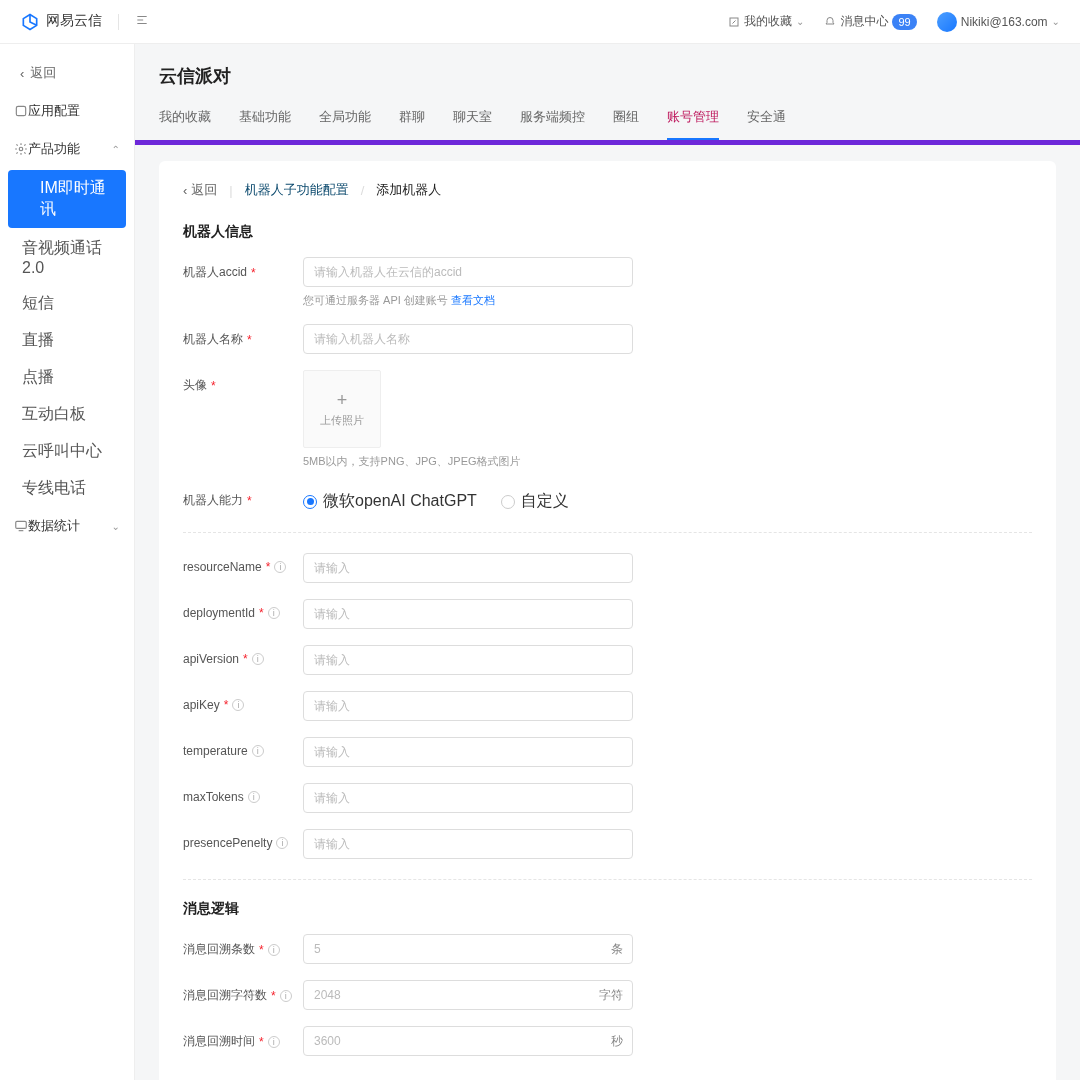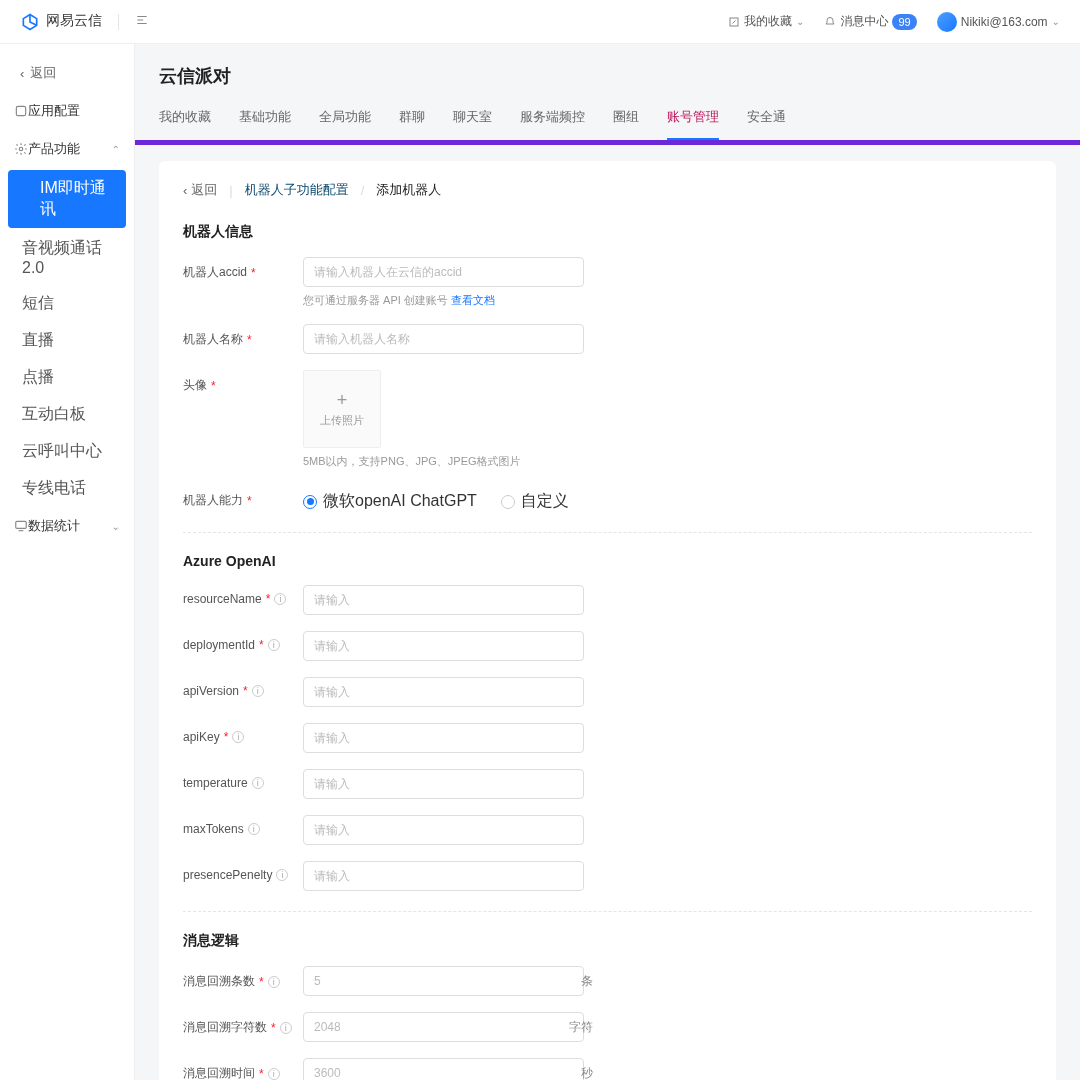--- a/index.html
+++ b/index.html
@@ -41,21 +41,21 @@
 .bc-sep { color: #ddd; }
 .bc-item { color: #0c4a6e; }
 .bc-item.current { color: #222; font-weight: 500; }
 
 .section-title { font-size: 14px; font-weight: 600; margin: 18px 0 16px; color: #222; }
 .form-row { display: flex; align-items: flex-start; margin-bottom: 16px; font-size: 12px; }
 .form-label { width: 120px; color: #555; padding-top: 7px; display: flex; align-items: center; gap: 4px; }
 .req { color: #f5222d; }
 .info-icon { width: 12px; height: 12px; border: 1px solid #ccc; border-radius: 50%; display: inline-flex; align-items: center; justify-content: center; font-size: 9px; color: #aaa; cursor: pointer; }
 .form-control { flex: 0 0 300px; }
-.input { width: 281px; height: 30px; border: 1px solid #ddd; border-radius: 4px; padding: 0 10px; font-size: 12px; color: #333; outline: none; }
+.input { width: 330px; height: 30px; border: 1px solid #ddd; border-radius: 4px; padding: 0 10px; font-size: 12px; color: #333; outline: none; }
 .input::placeholder { color: #bbb; }
 .input-suffix { position: relative; display: flex; align-items: center; }
 .input-suffix .suffix { position: absolute; right: 10px; color: #888; font-size: 12px; }
 .help-text { font-size: 11px; color: #999; margin-top: 6px; }
 .help-text a { color: #1877ff; text-decoration: none; }
 
 .upload-box { width: 78px; height: 78px; border: 1px solid #eee; background: #fafafa; display: flex; flex-direction: column; align-items: center; justify-content: center; color: #999; font-size: 11px; cursor: pointer; border-radius: 2px; }
 .upload-plus { font-size: 18px; line-height: 1; margin-bottom: 4px; color: #999; }
 
 .radio-group { display: flex; align-items: center; gap: 24px; padding-top: 6px; }
@@ -222,21 +222,20 @@
               </label>
             <label class="radio">
                 <span class="radio-dot"></span>
                 <span>自定义</span>
               </label>
           </div>
         </div>
 
         <hr class="hr-dashed">
 
-        <div class="section-title">Azure OpenAI</div>
 
         <div class="form-row">
           <div class="form-label">
               <span>resourceName</span> 
               <span class="req">*</span> 
               <span class="info-icon">i</span>
             </div>
           <div class="form-control"><input class="input" placeholder="请输入" style=""></div>
         </div>
         <div class="form-row">

